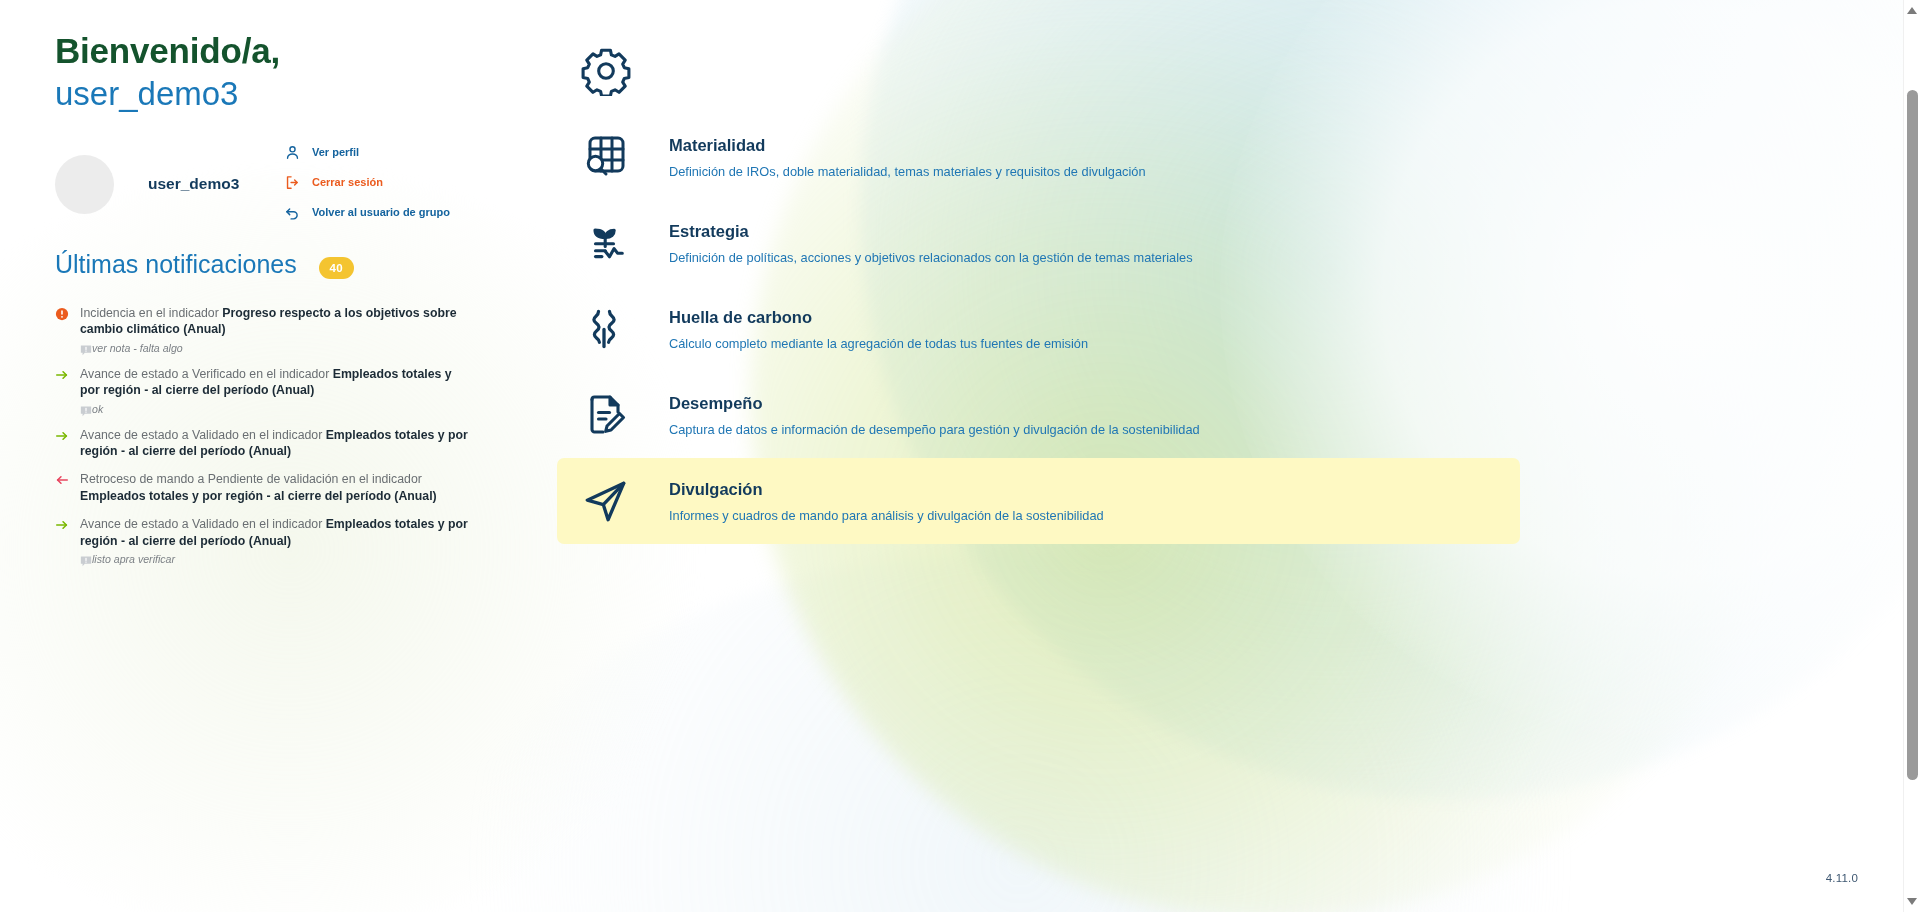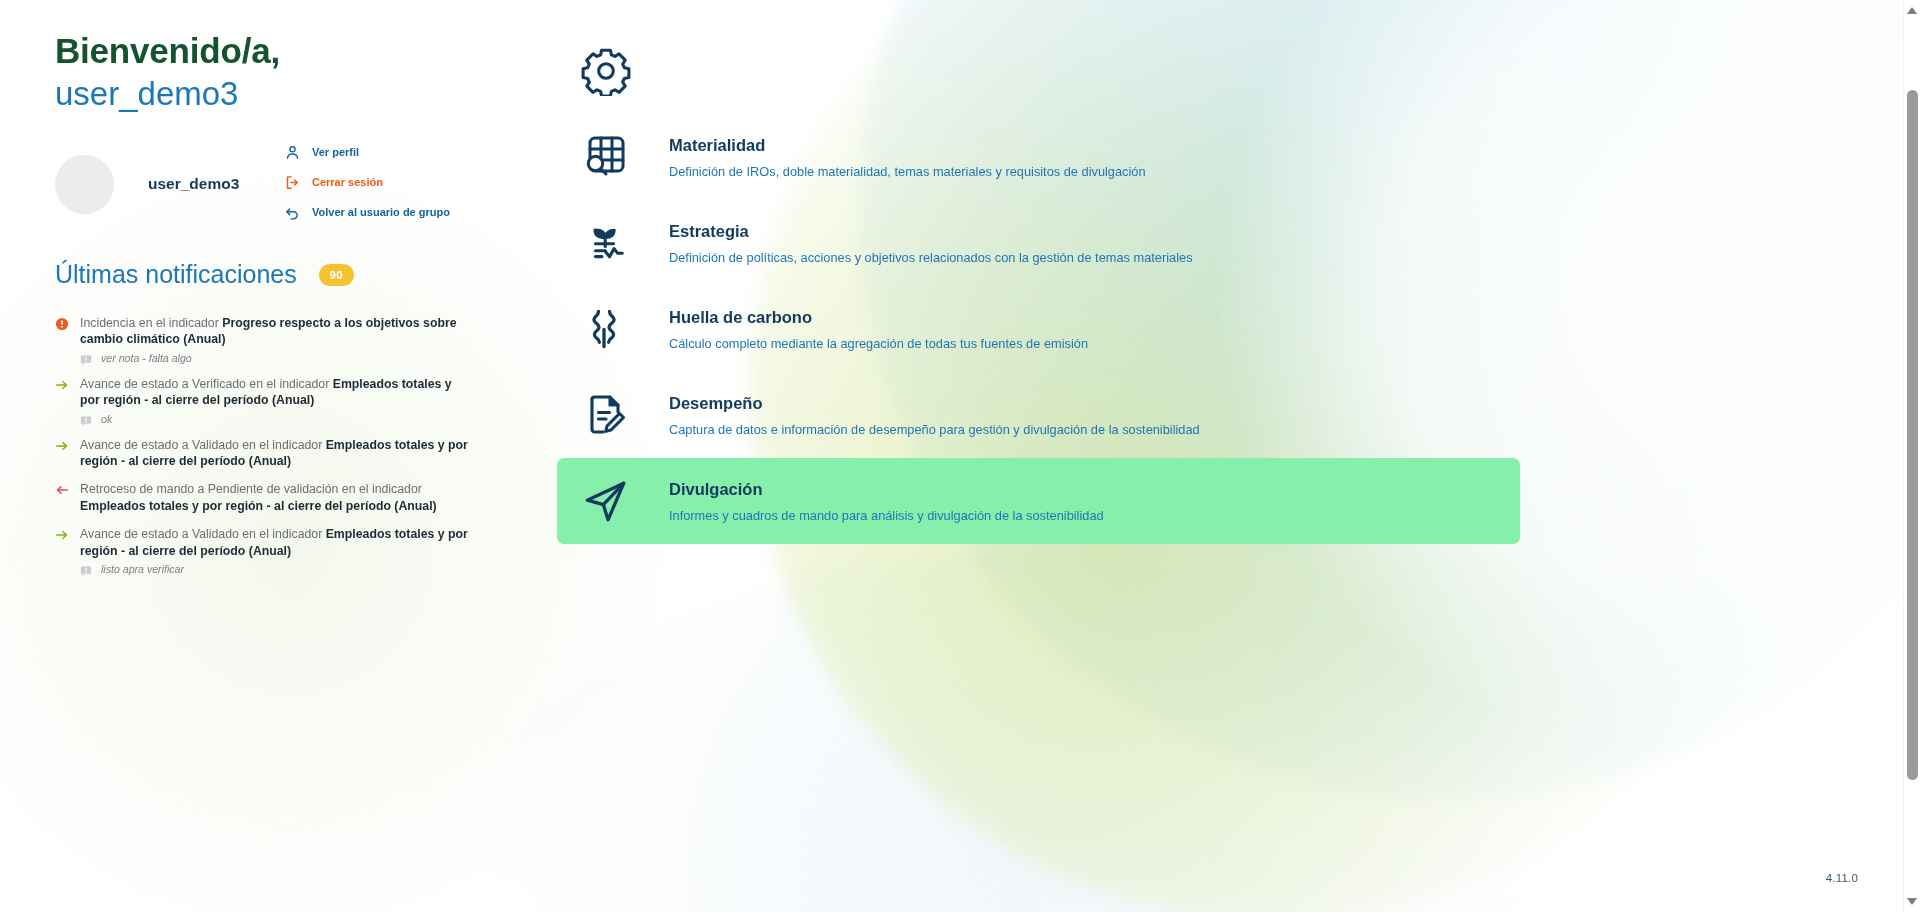--- a/index.html
+++ b/index.html
@@ -161,23 +161,23 @@
     white-space: nowrap;
     cursor: pointer;
   }
   .action-link.blue  { color: #14639e; }
   .action-link.orange{ color: #eb5b1e; }
   .action-icon { width: 17px; height: 17px; flex: 0 0 auto; display: block; }
 
   
   .notif-header {
     display: flex;
-    align-items: center;
+    align-items: flex-end;
     gap: 22px;
-    margin-top: 44px;
+    margin-top: 34px;
   }
   .notif-title {
     font-size: 25px;
     font-weight: 400;
     color: #1a78b8;
     white-space: nowrap;
   }
   .notif-badge {
     background: #f4c430;
     color: #ffffff;
@@ -213,21 +213,20 @@
     font-size: 12.3px;
     line-height: 16.4px;
     color: #6a6f73;
     max-width: 392px;
   }
   .notif-text b { color: #1c2b36; font-weight: 700; }
 
   .notif-note {
     display: flex;
     align-items: center;
-    gap: 9px;
     margin-top: 4px;
     margin-left: 25px;
   }
   .note-bubble { width: 12px; height: 12px; display: block; flex: 0 0 auto; }
   .note-text {
     font-size: 10.6px;
     font-style: italic;
     color: #7c8186;
     white-space: nowrap;
   }
@@ -241,21 +240,21 @@
   }
   .module-row {
     display: flex;
     align-items: center;
     gap: 0;
     height: 86px;
     padding-left: 16px;
     border-radius: 7px;
     cursor: pointer;
   }
-  .module-row.active { background: #86efac; }
+  .module-row.active { background: #fef9c3; }
   .module-icon {
     width: 66px;
     height: 62px;
     flex: 0 0 auto;
     display: flex;
     align-items: center;
     justify-content: center;
     color: #123a5c;
   }
   .module-icon svg { display: block; }
@@ -383,21 +382,21 @@
               <path d="M4 11h9.5a5 5 0 0 1 0 10H10"></path>
             </svg>
           </span>
           <span>Volver al usuario de grupo</span>
         </div>
 
       </div>
 
       <div class="notif-header">
         <div class="notif-title">Últimas notificaciones</div>
-        <div class="notif-badge">90</div>
+        <div class="notif-badge">40</div>
       </div>
 
       <div class="notif-list">
 
         <div class="notif-item">
           <div class="notif-main">
             <span class="notif-icon">
               <svg viewBox="0 0 16 16" width="14" height="14">
                 <circle cx="8" cy="8" r="7" fill="#eb5b1e"></circle>
                 <rect x="7.1" y="3.8" width="1.8" height="5" rx="0.9" fill="#ffffff"></rect>

